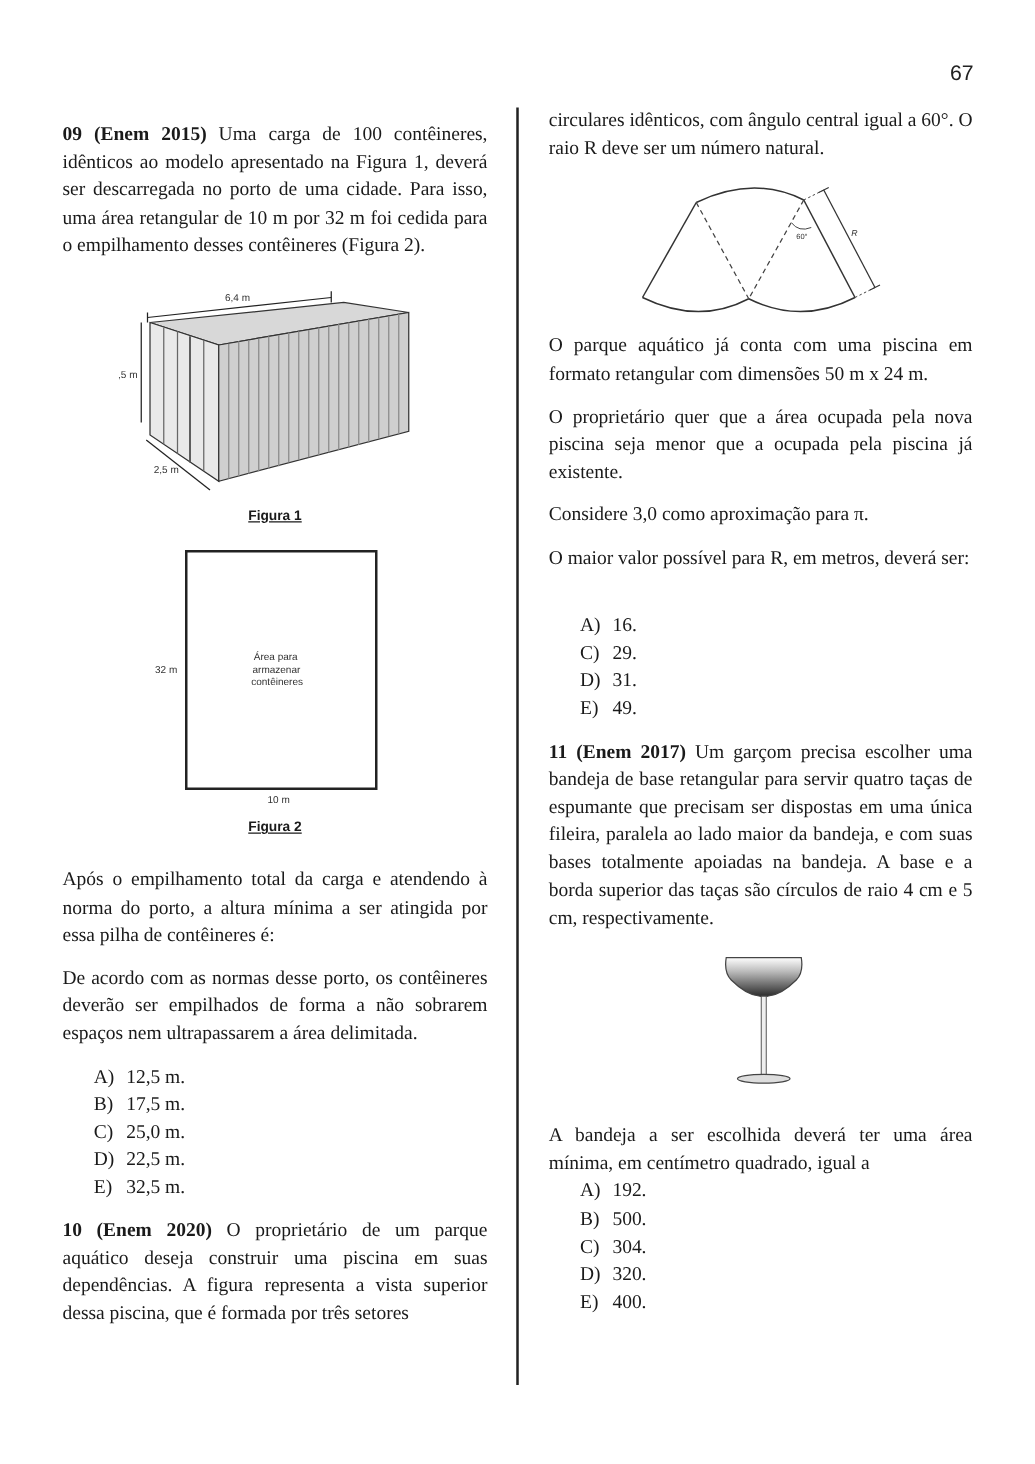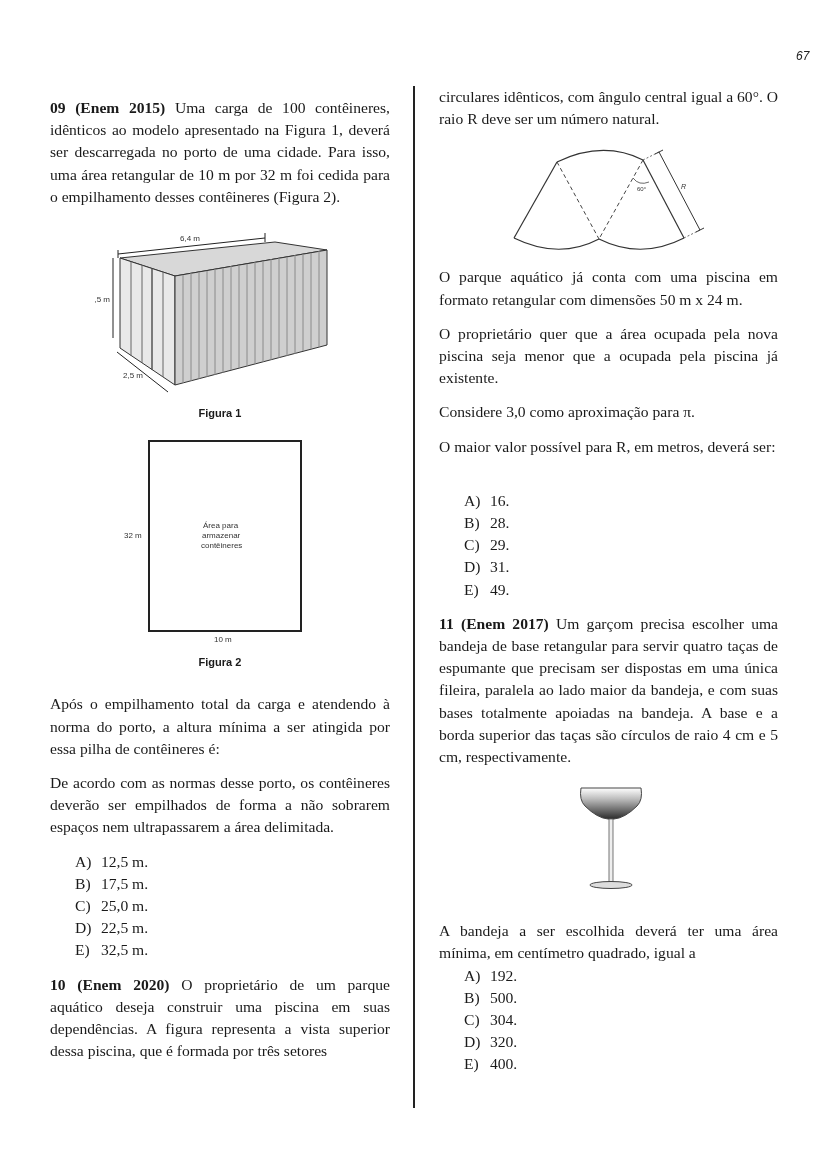--- a/index.html
+++ b/index.html
@@ -1,28 +1,28 @@
 <!DOCTYPE html>
 <html><head>
 <meta charset="utf-8">
 <style>
   html, body { margin: 0; padding: 0; background: #ffffff; }
   body { width: 828px; height: 1171px; position: relative; overflow: hidden; color: #1a1a1a; }
-  .page-num { position: absolute; top: 49px; left: 796px; font-family: "Liberation Sans", sans-serif; font-size: 12px; color: #222; font-style: italic; }
+  .page-num { position: absolute; top: 49px; left: 760px; font-family: "Liberation Sans", sans-serif; font-size: 17px; color: #222; }
   .col { position: absolute; top: 86px; font-family: "Liberation Serif", serif; font-size: 15.6px; line-height: 22.2px; text-align: justify; }
   .col-left { left: 50px; width: 340px; margin-top: 11px; }
   .col-right { left: 439px; width: 339px; }
   .divider { position: absolute; left: 413px; top: 86px; width: 1.5px; height: 1022px; background: #222; }
   p { margin: 0 0 12px 0; }
   .qhead { font-weight: bold; }
   .options { list-style: none; margin: 0 0 12px 0; padding: 0 0 0 25px; }
   .options li { line-height: 22.2px; }
   .options .letter { display: inline-block; width: 22px; }
   .fig { display: block; margin: 0 auto; }
-  .fig-cap { font-family: "Liberation Sans", sans-serif; font-weight: bold; font-size: 11px; text-align: center; }
+  .fig-cap { font-family: "Liberation Sans", sans-serif; font-weight: bold; font-size: 11px; text-align: center; text-decoration: underline; }
   .fig-lbl { font-family: "Liberation Sans", sans-serif; font-size: 8px; fill: #333; }
 </style>
 </head>
 <body>
 
 <div class="page-num">67</div>
 
 <div class="divider"></div>
 
 <div class="col col-left">
@@ -126,21 +126,20 @@
     </svg>
   </div>
 
   <p>O parque aquático já conta com uma piscina em formato retangular com dimensões 50 m x 24 m.</p>
   <p>O proprietário quer que a área ocupada pela nova piscina seja menor que a ocupada pela piscina já existente.</p>
   <p>Considere 3,0 como aproximação para π.</p>
   <p style="margin-bottom:32px;">O maior valor possível para R, em metros, deverá ser:</p>
 
   <ul class="options">
     <li><span class="letter">A)</span> <span>16.</span></li>
-    <li><span class="letter">B)</span> <span>28.</span></li>
     <li><span class="letter">C)</span> <span>29.</span></li>
     <li><span class="letter">D)</span> <span>31.</span></li>
     <li><span class="letter">E)</span> <span>49.</span></li>
   </ul>
 
   <p><span class="qhead">11 (Enem 2017)</span><span> Um garçom precisa escolher uma bandeja de base retangular para servir quatro taças de espumante que precisam ser dispostas em uma única fileira, paralela ao lado maior da bandeja, e com suas bases totalmente apoiadas na bandeja. A base e a borda superior das taças são círculos de raio 4 cm e 5 cm, respectivamente.</span></p>
 
   <div style="margin:14px 0 28px 0;">
     <svg class="fig" width="100" height="110" viewBox="0 0 100 110">
       <defs>

